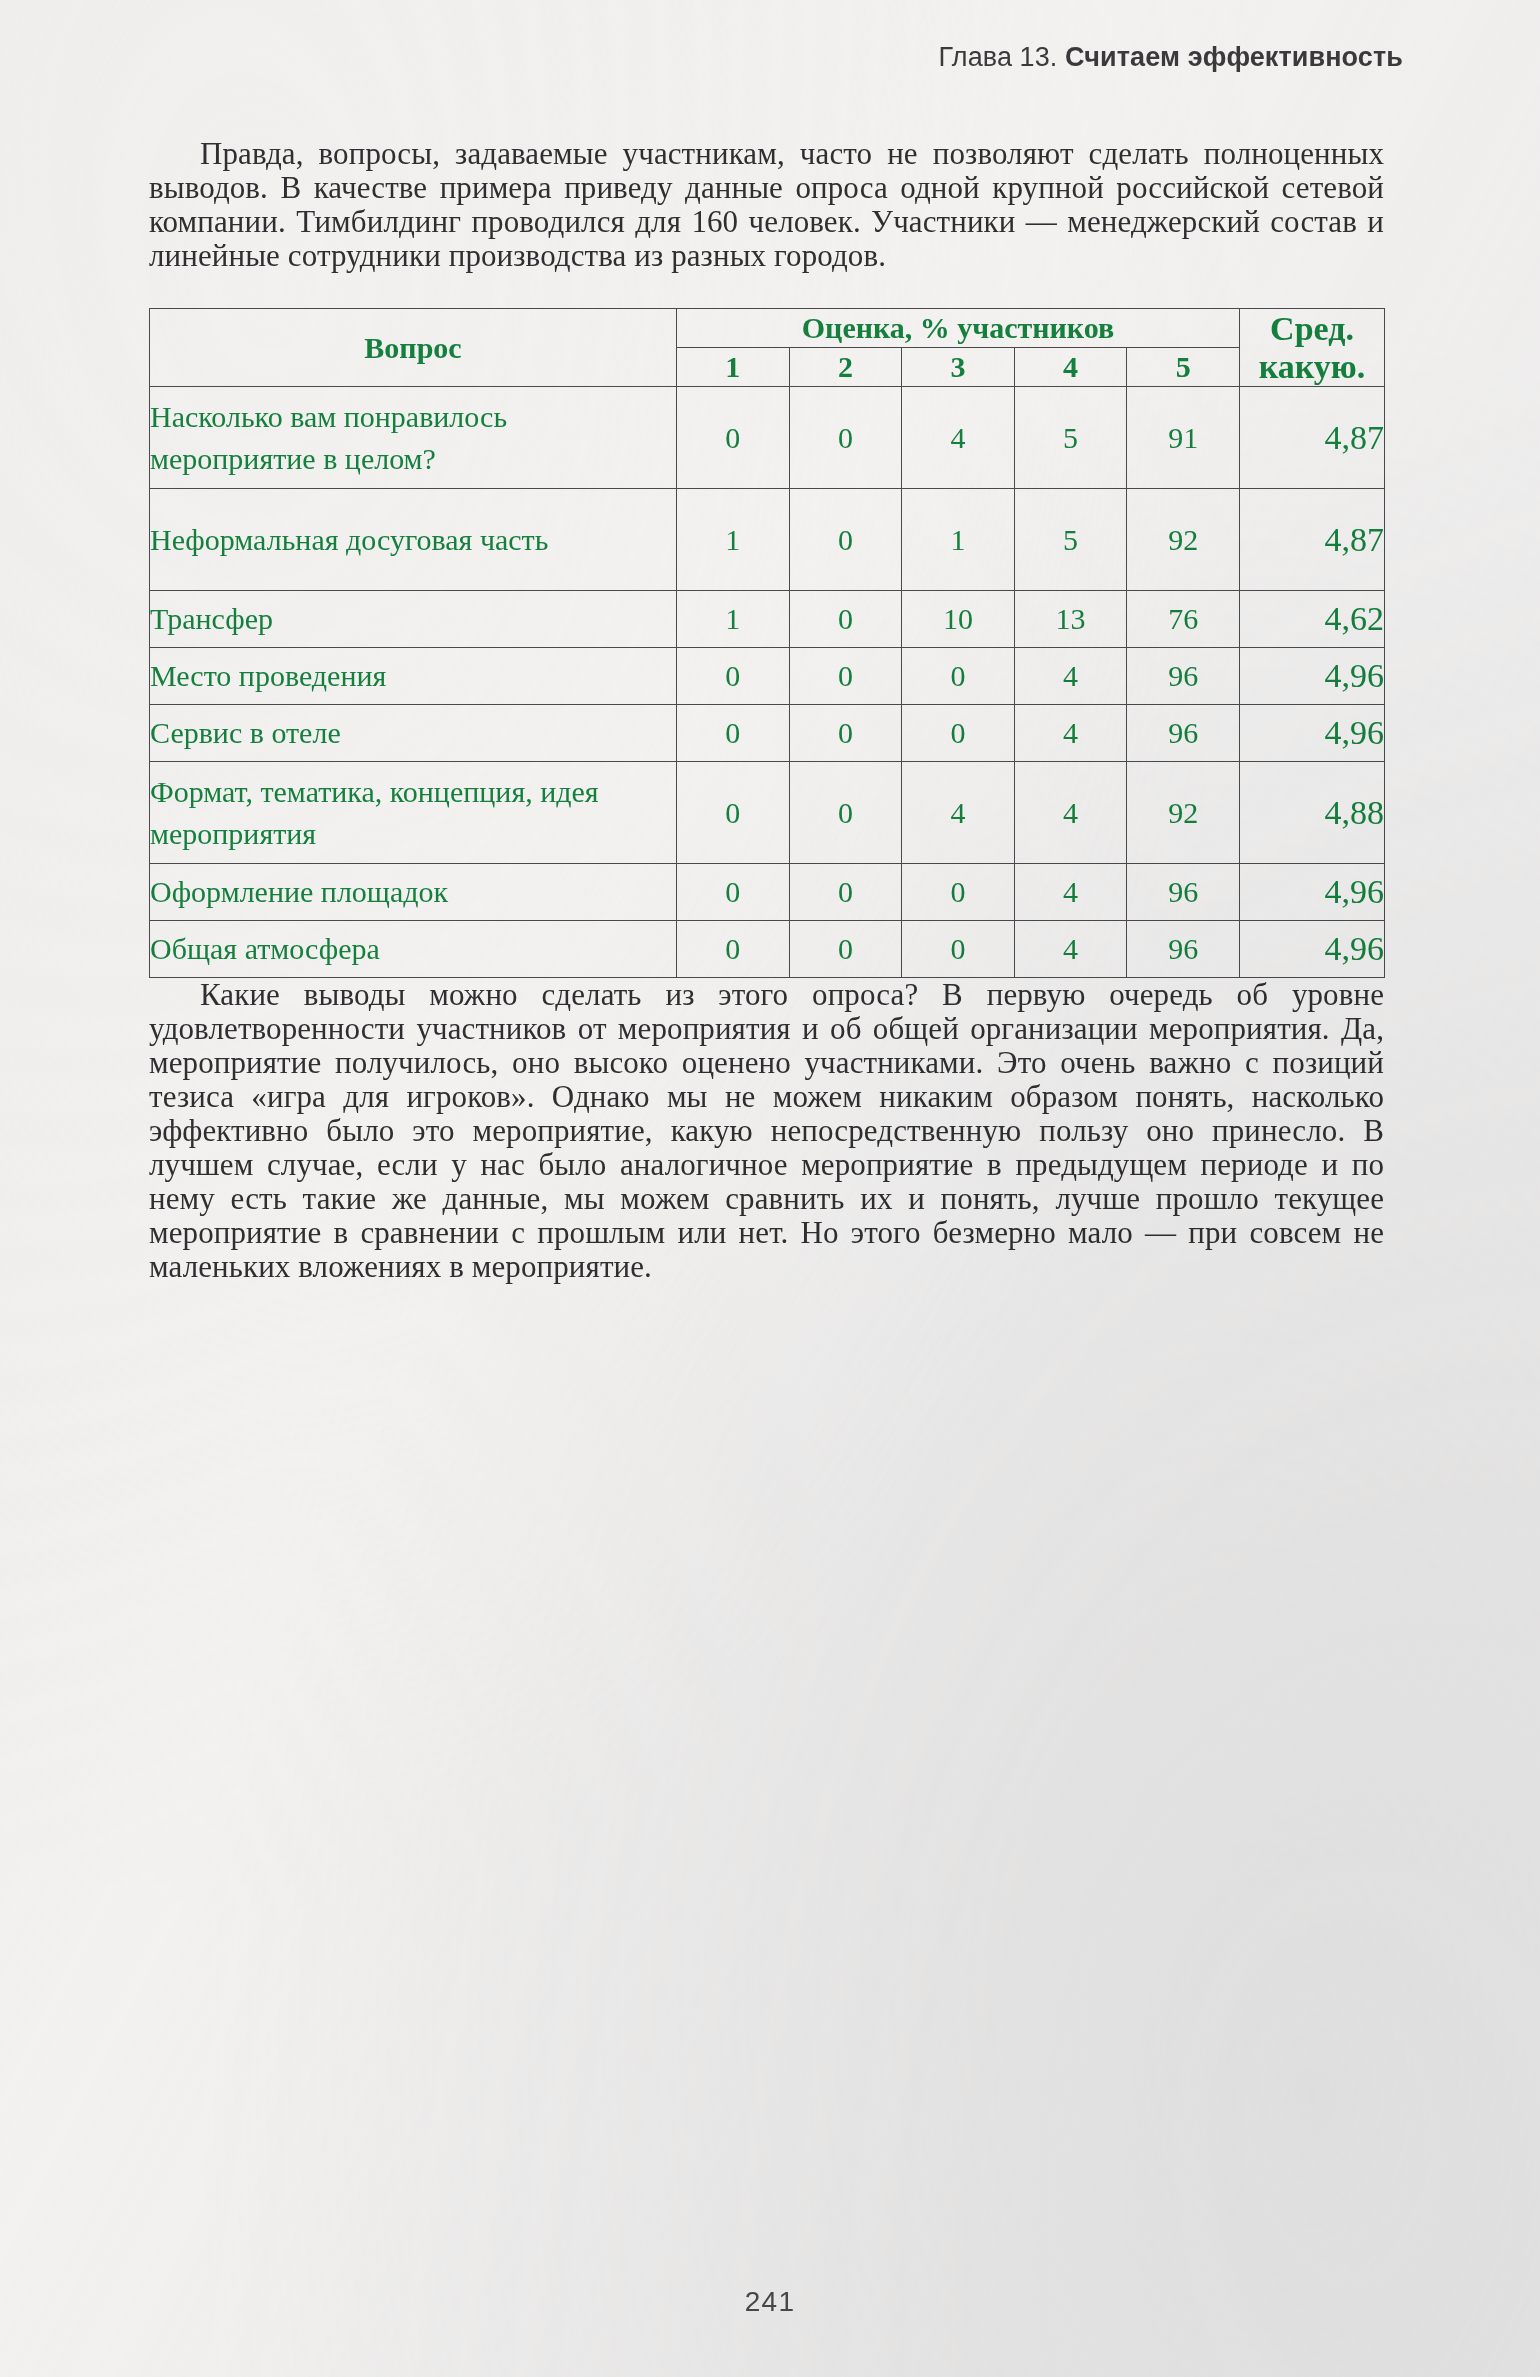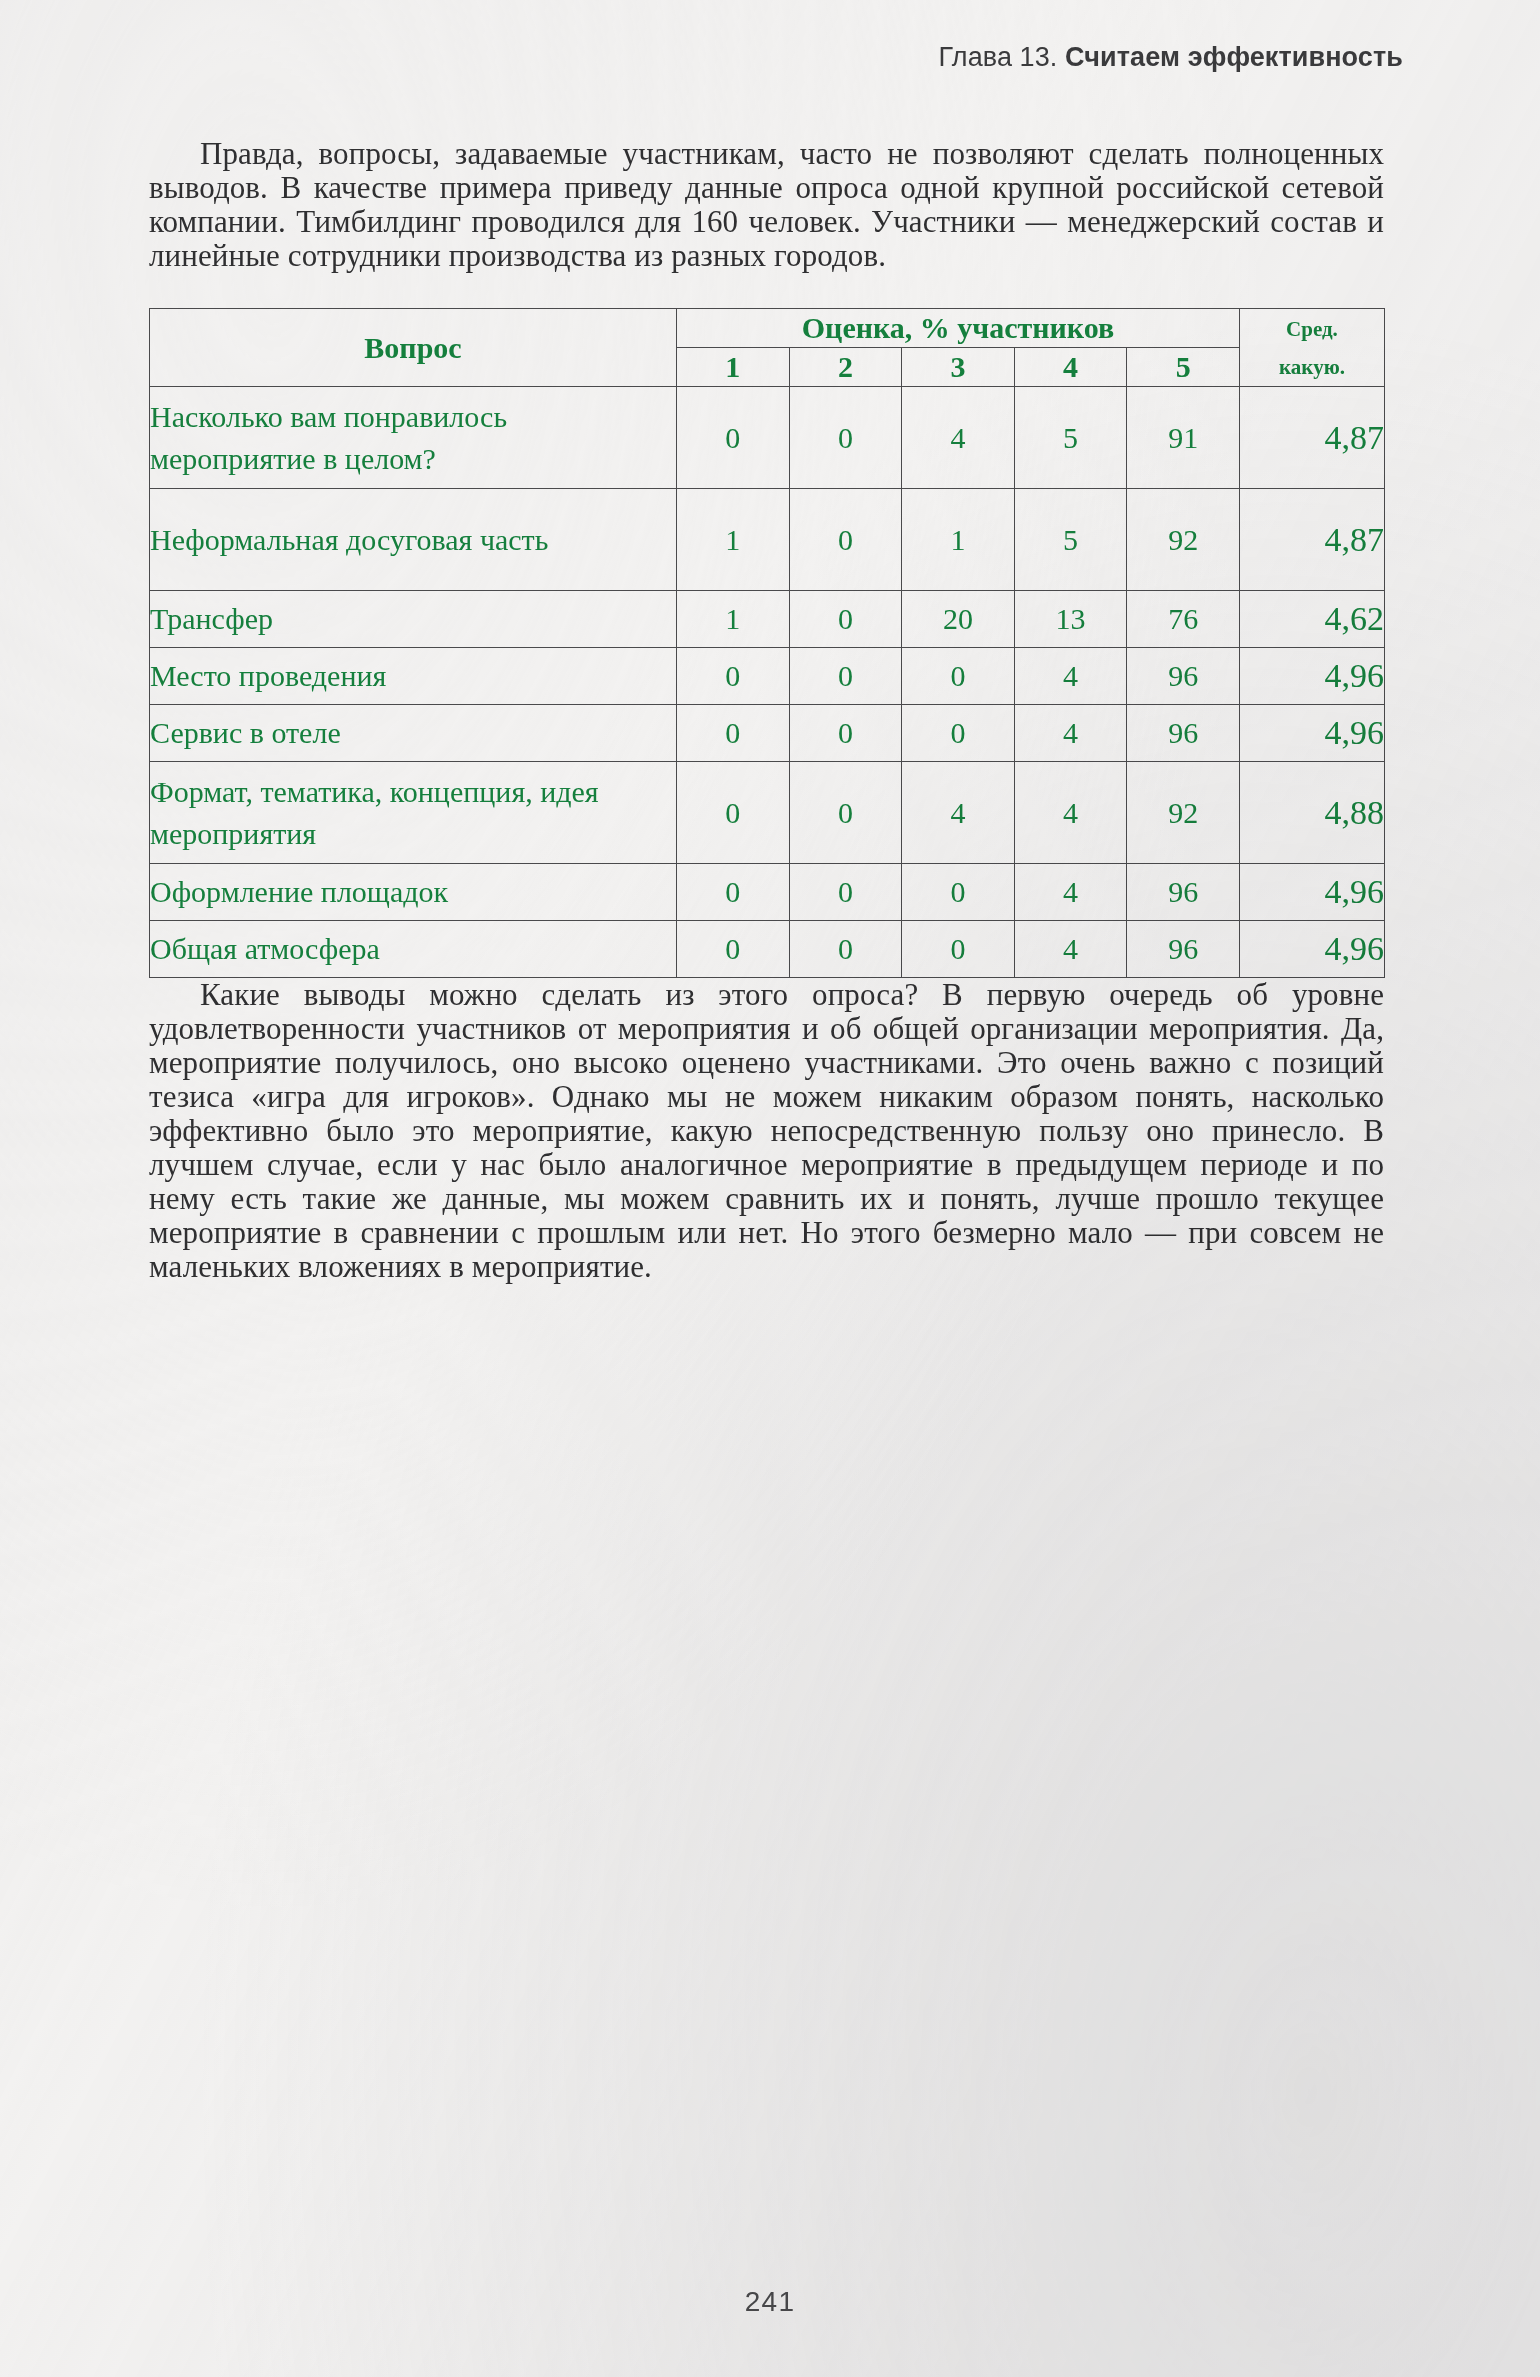--- a/index.html
+++ b/index.html
@@ -99,21 +99,21 @@
     width: 526px;
     font-size: 30px;
     padding: 6.7px 6.7px 6.7px 6.7px;
   }
   th.col-scalegroup {
     font-size: 30px;
     padding: 10.7px 5.4px 9.4px 5.4px;
   }
   th.col-avg {
     width: 144px;
-    font-size: 21px;
+    font-size: 34px;
     padding: 10.7px 6.7px 9.4px 6.7px;
     line-height: 42px;
   }
   th.score-head {
     width: 76px;
     font-size: 30px;
     padding: 8px 2.7px 10.7px 2.7px;
   }
   td.q-cell {
     text-align: left;
@@ -196,21 +196,21 @@
               <td class="num-cell">0</td>
               <td class="num-cell">1</td>
               <td class="num-cell">5</td>
               <td class="num-cell">92</td>
               <td class="avg-cell">4,87</td>
             </tr>
             <tr class="short">
               <td class="q-cell">Трансфер</td>
               <td class="num-cell">1</td>
               <td class="num-cell">0</td>
-              <td class="num-cell">20</td>
+              <td class="num-cell">10</td>
               <td class="num-cell">13</td>
               <td class="num-cell">76</td>
               <td class="avg-cell">4,62</td>
             </tr>
             <tr class="short">
               <td class="q-cell">Место проведения</td>
               <td class="num-cell">0</td>
               <td class="num-cell">0</td>
               <td class="num-cell">0</td>
               <td class="num-cell">4</td>

